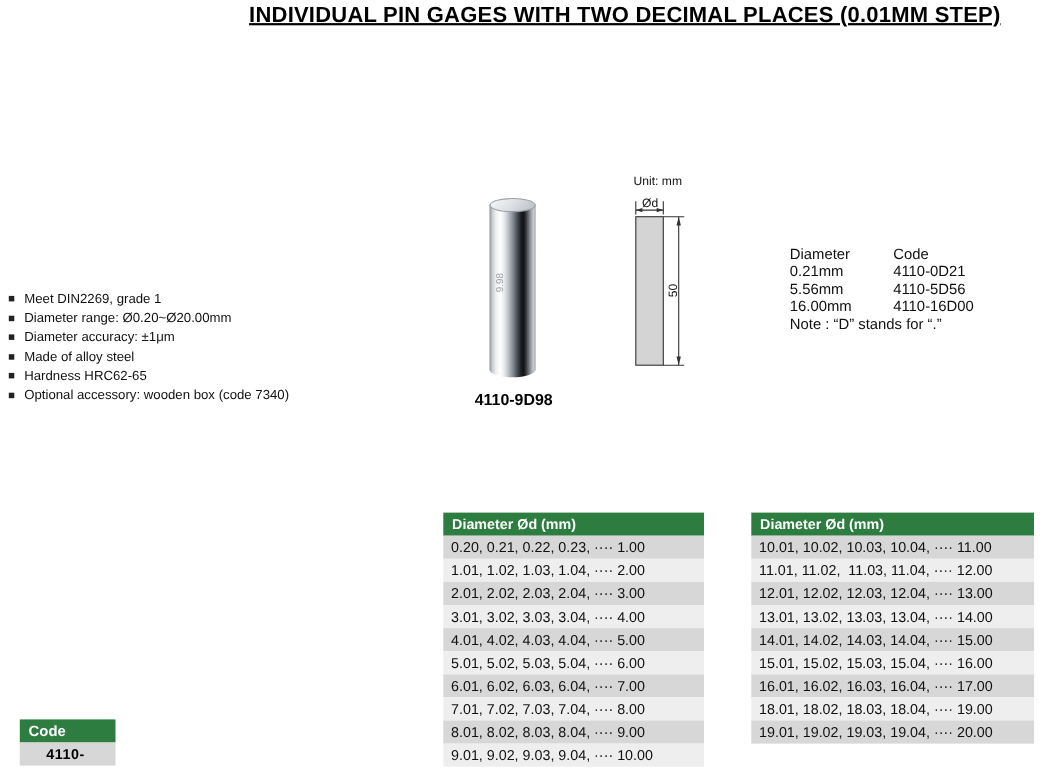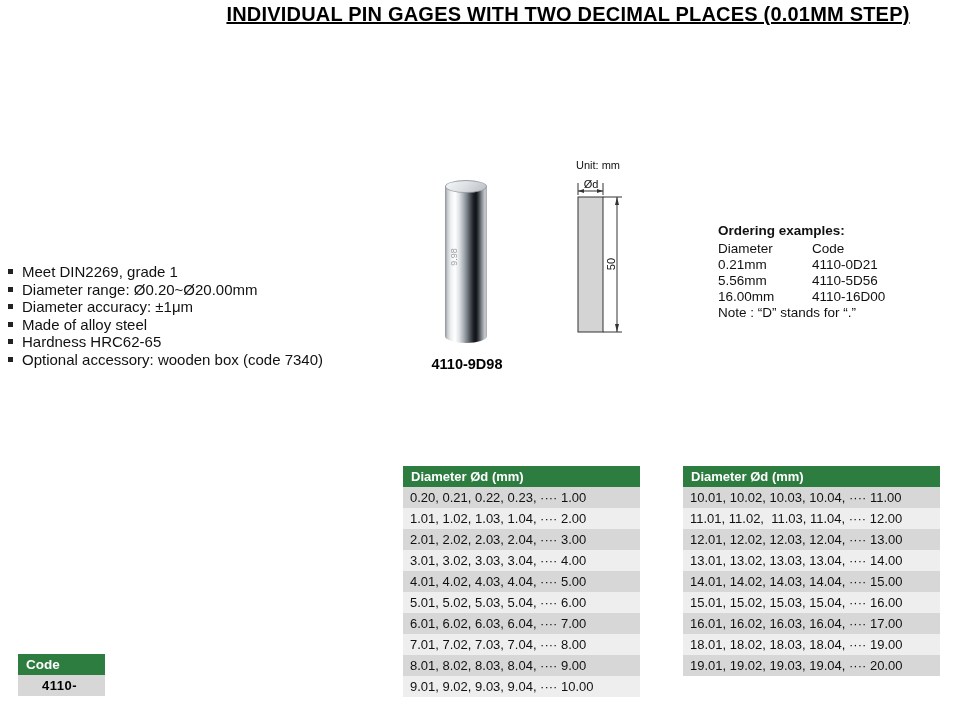--- a/index.html
+++ b/index.html
@@ -16,21 +16,21 @@
   .abs{position:absolute;}
 
   
   .page-title{
     left:175px;top:3px;width:786px;text-align:center;
     font-size:20px;font-weight:bold;color:#000;letter-spacing:.2px;text-decoration:underline;
   }
 
   
   .features{left:8px;top:263px;width:390px;}
-  .feature-row{display:flex;align-items:flex-start;height:17.5px;font-size:15px;line-height:17.5px;color:#111;}
+  .feature-row{display:flex;align-items:flex-start;height:17.5px;font-size:12px;line-height:17.5px;color:#111;}
   .bullet{width:5px;height:5px;background:#222;display:inline-block;margin:6px 9px 0 0;flex:0 0 5px;}
   .feature-row b{font-weight:normal;}
 
   
   .pin-wrap{left:445px;top:180px;width:42px;height:163px;}
   .pin-body{
     position:absolute;left:0;top:6px;width:42px;height:157px;
     background:linear-gradient(90deg,
       #8d9298 0%, #c8ccd0 6%, #eef0f2 14%, #ffffff 24%, #dfe2e5 34%,
       #aab0b6 44%, #7d838a 52%, #4a4f56 60%, #1d2025 68%, #101216 74%,
@@ -140,21 +140,20 @@
 
   <line x1="33" y1="21" x2="52" y2="21"></line>
   <line x1="33" y1="156" x2="52" y2="156"></line>
   <line x1="47" y1="21" x2="47" y2="156"></line>
   <polygon points="47,21 45,29 49,29"></polygon>
   <polygon points="47,156 45,148 49,148"></polygon>
   <text x="41" y="92" text-anchor="middle" transform="rotate(-90 41 88)"><tspan id="len-label">50</tspan></text>
 </svg>
 
 <div class="abs ordering">
-  <div class="ordering-heading">Ordering examples:</div>
   <div class="ordering-row">
     <span class="c1">Diameter</span>
     <span>Code</span>
   </div>
   <div>
 
       <div class="ordering-row">
         <span class="c1">0.21mm</span>
         <span>4110-0D21</span>
       </div>

